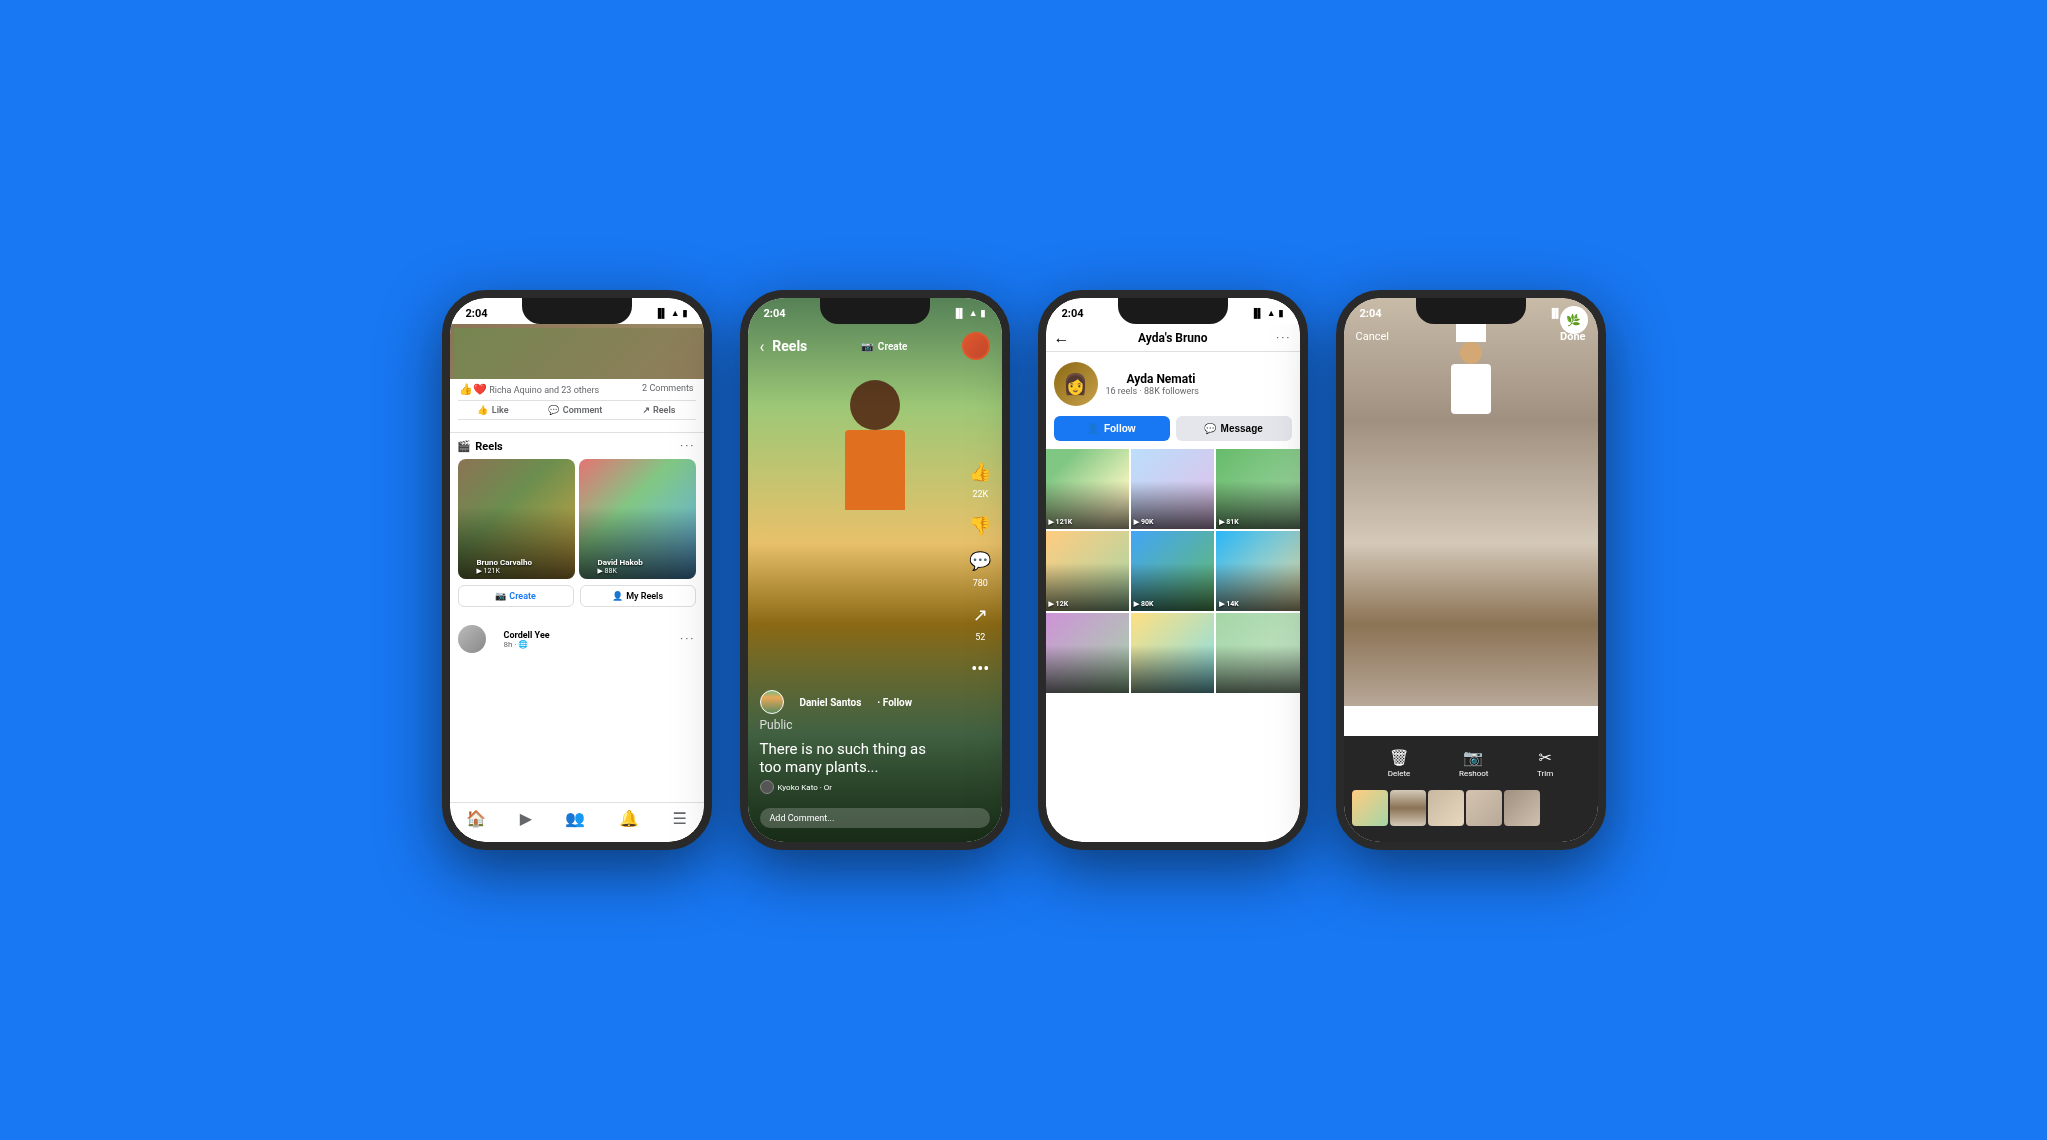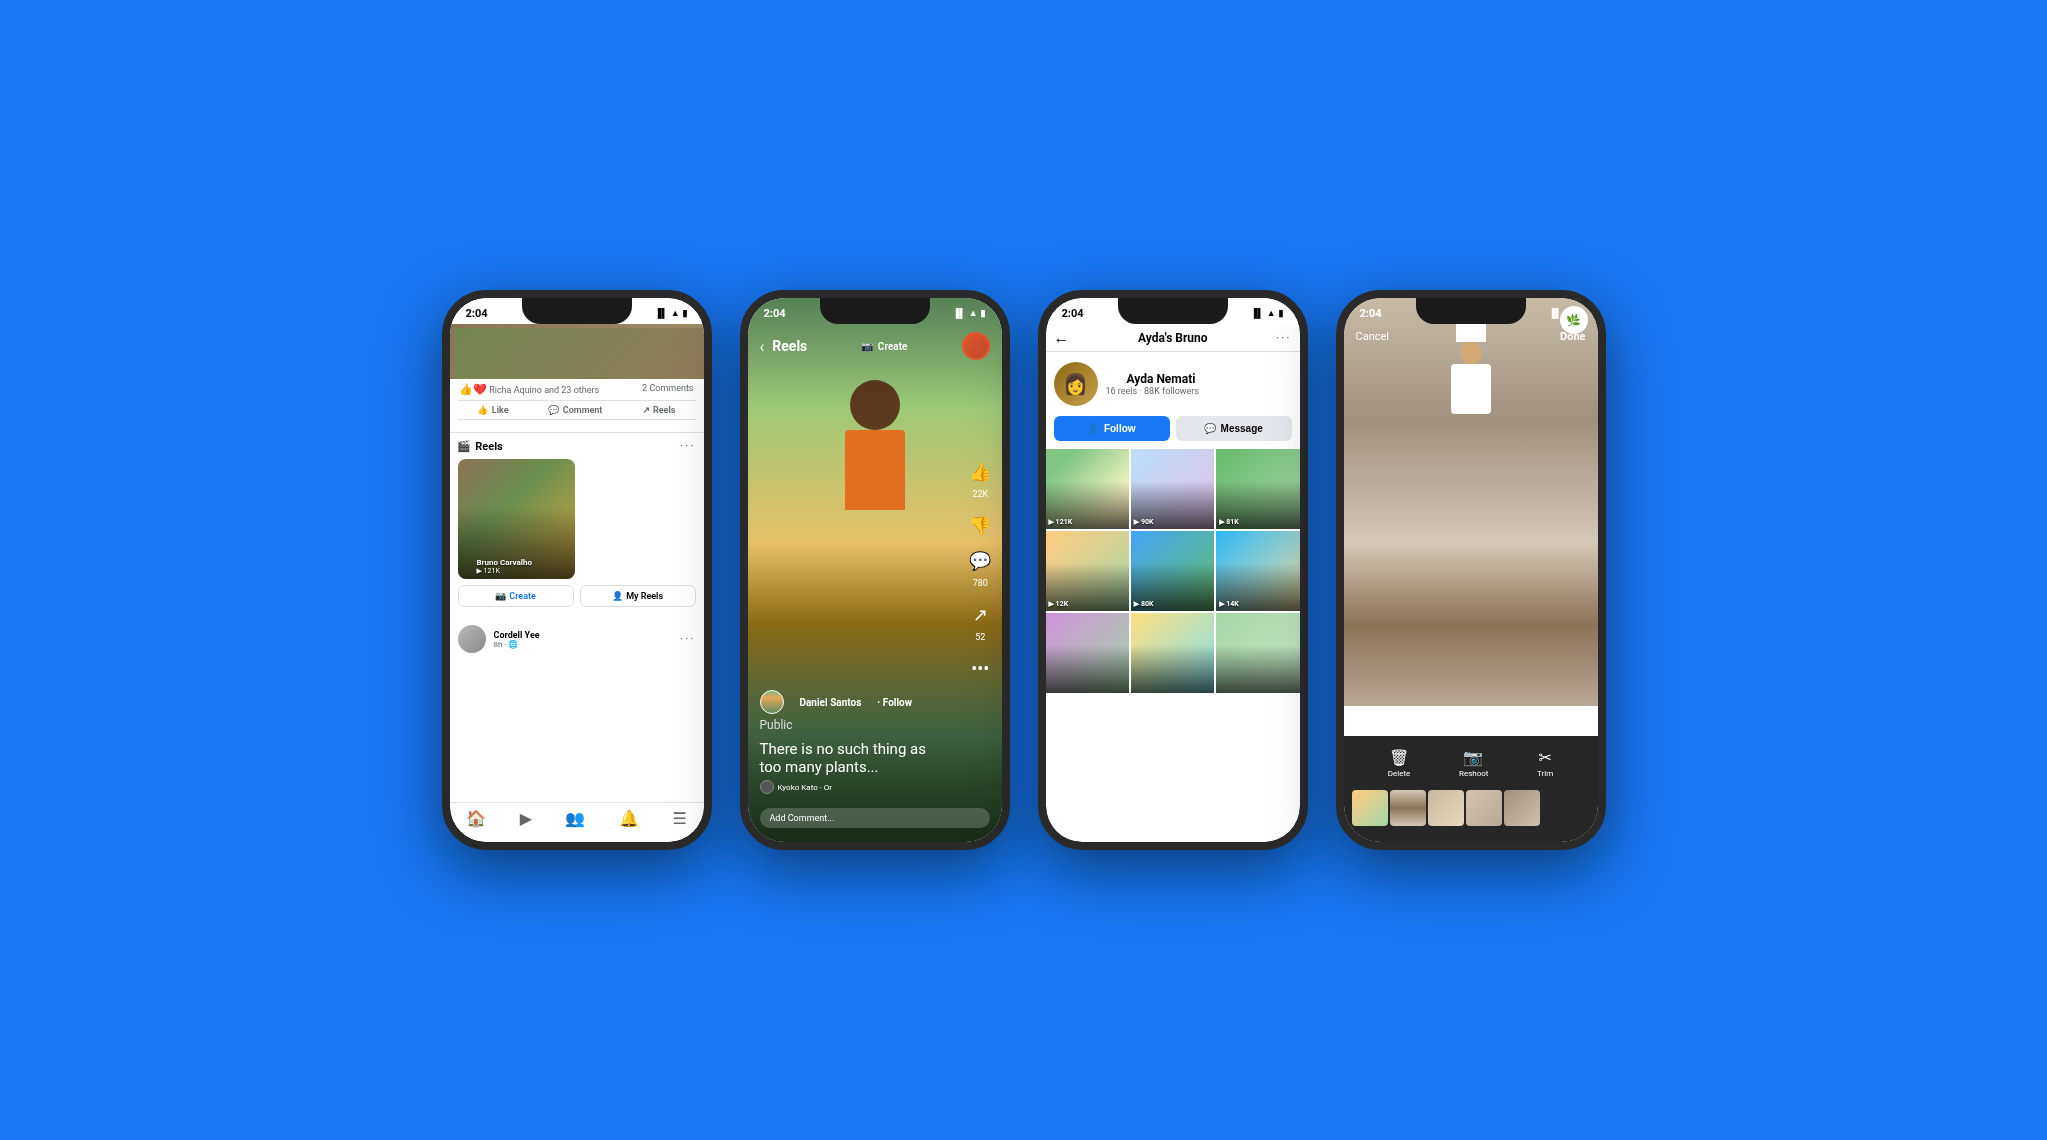--- a/index.html
+++ b/index.html
@@ -146,21 +146,21 @@
       justify-content: center;
       gap: 3px;
       color: #1877F2;
     }
     .post-preview {
       background: #fff;
       margin-top: 6px;
       padding: 6px 8px;
       display: flex;
       align-items: center;
-      gap: 8px;
+      gap: 18px;
     }
     .avatar-sm {
       width: 28px; height: 28px;
       border-radius: 50%;
       background: #ccc;
       overflow: hidden;
     }
     .post-info { flex: 1; }
     .post-name { font-size: 9px; font-weight: 700; }
     .post-meta { font-size: 8px; color: #65676b; }
@@ -433,20 +433,27 @@
           <span class="dots-menu">···</span>
         </div>
         <div class="reels-grid">
           <div class="reel-thumb photo-forest">
             <div class="gradient-overlay"></div>
             <div class="reel-info">
               <div class="reel-name">Bruno Carvalho</div>
               <div class="reel-views">▶ 121K</div>
             </div>
           </div>
+          <div class="reel-thumb photo-colorful">
+            <div class="gradient-overlay"></div>
+            <div class="reel-info">
+              <div class="reel-name">David Hakob</div>
+              <div class="reel-views">▶ 88K</div>
+            </div>
+          </div>
         </div>
         <div class="reels-actions">
           <div class="reel-action-btn">
             <span>📷</span>
             <span>Create</span>
           </div>
           <div class="reel-action-btn" style="color:#000;">
             <span>👤</span>
             <span>My Reels</span>
           </div>

